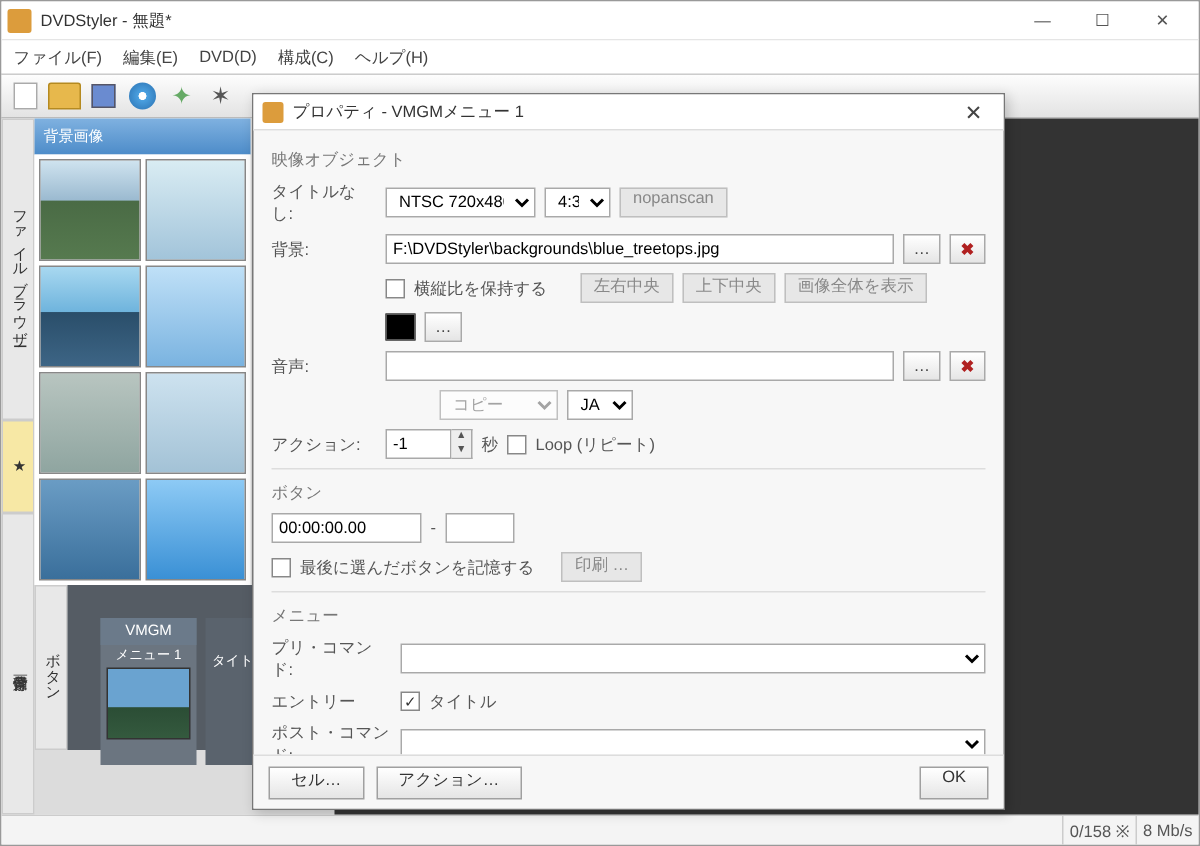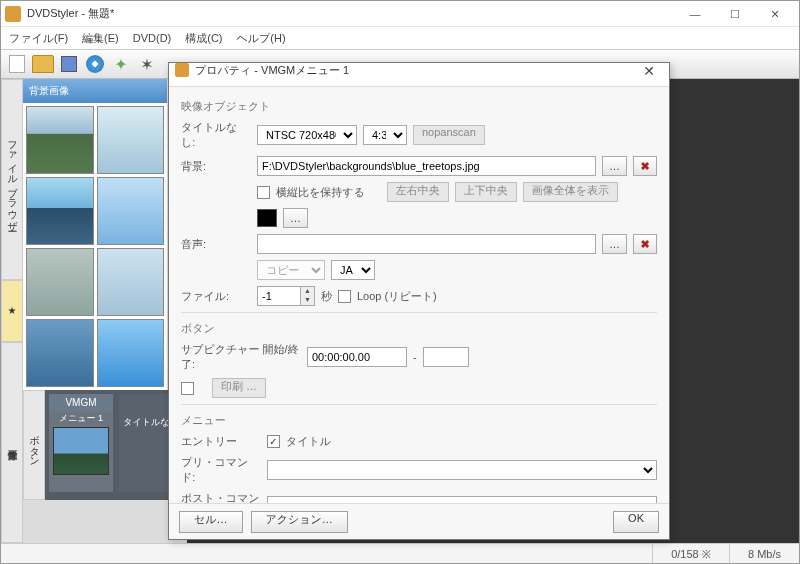--- a/index.html
+++ b/index.html
@@ -26,34 +26,34 @@
   .thumbs{ flex:1; background:#fff; overflow:hidden; padding:3px; display:grid; grid-template-columns:1fr 1fr; grid-auto-rows:68px; gap:3px;}
   .thumb{ background:linear-gradient(#7fa8c5,#3d6a8a); border:1px solid #888;}
   .thumb.t1{ background:linear-gradient(#cfe3ef 0%,#9bbad0 40%,#4a6b45 41%,#567a4f); }
   .thumb.t2{ background:linear-gradient(#d9ecf3,#a2c4da);}
   .thumb.t3{ background:linear-gradient(#a8d8f0 0%,#6fb4dd 45%,#2a4e6a 46%,#3d6585);}
   .thumb.t4{ background:linear-gradient(#bfe0f7,#7ab3e0);}
   .thumb.t5{ background:linear-gradient(#b8c5c0,#8fa5a0);}
   .thumb.t6{ background:linear-gradient(#cde2ef,#a3c2d6);}
   .thumb.t7{ background:linear-gradient(#6a9cc4,#3a6f9b);}
   .thumb.t8{ background:linear-gradient(#8dcaf5,#3a90d5);}
-  .menu-strip{ height:110px; background:#555c64; display:flex; align-items:flex-start; padding:4px; gap:6px;}
+  .menu-strip{ height:110px; background:#555c64; display:flex; align-items:flex-start; padding:22px; gap:6px;}
   .vmgm-header{ position:absolute; top:0; left:0; right:0; height:18px; background:#6b7a8a; color:#fff; font-size:10px; text-align:center; line-height:18px;}
   .menu-cell{ position:relative; width:64px; height:98px; background:#6b7580; display:flex; flex-direction:column; align-items:center; padding-top:18px;}
   .menu-label{ color:#fff; font-size:9px; margin-bottom:2px;}
   .menu-thumb{ width:56px; height:48px; background:linear-gradient(#6aa3d0 0%,#6aa3d0 55%,#2b4d35 56%,#345a3e); border:1px solid #333;}
   .bottom-strip-label{ width:22px; background:#e8e8e8; writing-mode:vertical-rl; display:flex; align-items:center; justify-content:center; font-size:10px; color:#333; border:1px solid #ccc;}
   .main-content{ flex:1; background:#333; position:relative;}
   .status-bar{ height:20px; background:#f4f4f4; border-top:1px solid #ccc; display:flex; align-items:center; font-size:10px;}
   .status-spacer{ flex:1;}
-  .status-cell{ padding:0 18px; color:#555; border-left:1px solid #ccc; height:100%; display:flex; align-items:center;}
+  .status-cell{ padding:0 4px; color:#555; border-left:1px solid #ccc; height:100%; display:flex; align-items:center;}
 
   
   .dialog{ position:absolute; left:168px; top:62px; width:502px; height:478px; background:#f7f7f7; border:1px solid #777; box-shadow:2px 2px 8px rgba(0,0,0,.2); display:flex; flex-direction:column;}
-  .dlg-title{ height:24px; display:flex; align-items:flex-start; padding:0 6px; background:#fff; border-bottom:1px solid #ddd;}
+  .dlg-title{ height:24px; display:flex; align-items:center; padding:0 6px; background:#fff; border-bottom:1px solid #ddd;}
   .dlg-title .app-icon{ width:14px;height:14px; background:#dc9c3c; border-radius:2px; margin-right:6px;}
   .dlg-title .t{ flex:1; color:#333;}
   .dlg-close{ width:28px; text-align:center; color:#444; font-size:14px;}
   .dlg-body{ flex:1; padding:8px 12px 6px 12px; overflow:hidden; color:#555;}
   .section-title{ color:#777; font-size:11px; margin:4px 0 6px 0;}
   .row{ display:flex; align-items:center; gap:6px; margin-bottom:6px;}
   .lbl{ width:70px; color:#555;}
   .lbl-wide{ width:120px; color:#555;}
   select, input[type=text]{ height:20px; border:1px solid #a9a9a9; background:#fff; padding:0 4px; font-size:11px;}
   .btn-sm{ height:20px; min-width:24px; border:1px solid #a9a9a9; background:linear-gradient(#fff,#e5e5e5); padding:0 6px; display:inline-flex; align-items:center; justify-content:center; color:#444;}
@@ -195,66 +195,66 @@
     </div>
 
     <div class="row">
       <div class="lbl">音声:</div>
       <input type="text" style="flex: 1 1 0%;">
       <div class="btn-sm">…</div>
       <div class="btn-sm x-btn">✖</div>
     </div>
 
     <div class="row" style="margin-left:76px;">
-      <select style="width:68px;" disabled=""><option>コピー</option></select>
+      <select style="width:79px;margin-left:36px;" disabled=""><option>コピー</option></select>
       <select style="width:44px;"><option>JA</option></select>
     </div>
 
     <div class="row">
-      <div class="lbl">ファイル:</div>
+      <div class="lbl">アクション:</div>
       <div class="spin">
         <input type="text" value="-1" style="">
         <div class="arrows">
             <span>▲</span>
             <span>▼</span>
           </div>
       </div>
       <span>秒</span>
       <span class="chk"></span>
       <span>Loop (リピート)</span>
     </div>
 
     <div class="hr"></div>
     <div class="section-title">ボタン</div>
 
     <div class="row">
-      <div class="lbl-wide">サブピクチャー 開始/終了:</div>
       <input type="text" style="width: 100px;" value="00:00:00.00">
       <span>-</span>
       <input type="text" style="width: 46px;">
     </div>
 
     <div class="row">
       <span class="chk"></span>
+      <span>最後に選んだボタンを記憶する</span>
       <span style="width:6px;"></span>
       <div class="btn-toggle">印刷 …</div>
     </div>
 
     <div class="hr"></div>
     <div class="section-title">メニュー</div>
+
+    <div class="row">
+      <div class="lbl" style="width:80px;">プリ・コマンド:</div>
+      <select style="flex:1;"><option></option></select>
+    </div>
 
     <div class="row">
       <div class="lbl" style="width:80px;">エントリー</div>
       <span class="chk checked"></span>
       <span>タイトル</span>
-    </div>
-
-    <div class="row">
-      <div class="lbl" style="width:80px;">プリ・コマンド:</div>
-      <select style="flex:1;"><option></option></select>
     </div>
 
     <div class="row">
       <div class="lbl" style="width:80px;">ポスト・コマンド:</div>
       <select style="flex:1;"><option></option></select>
     </div>
 
   </div>
   <div class="dlg-footer">
     <div class="btn">セル…</div>

